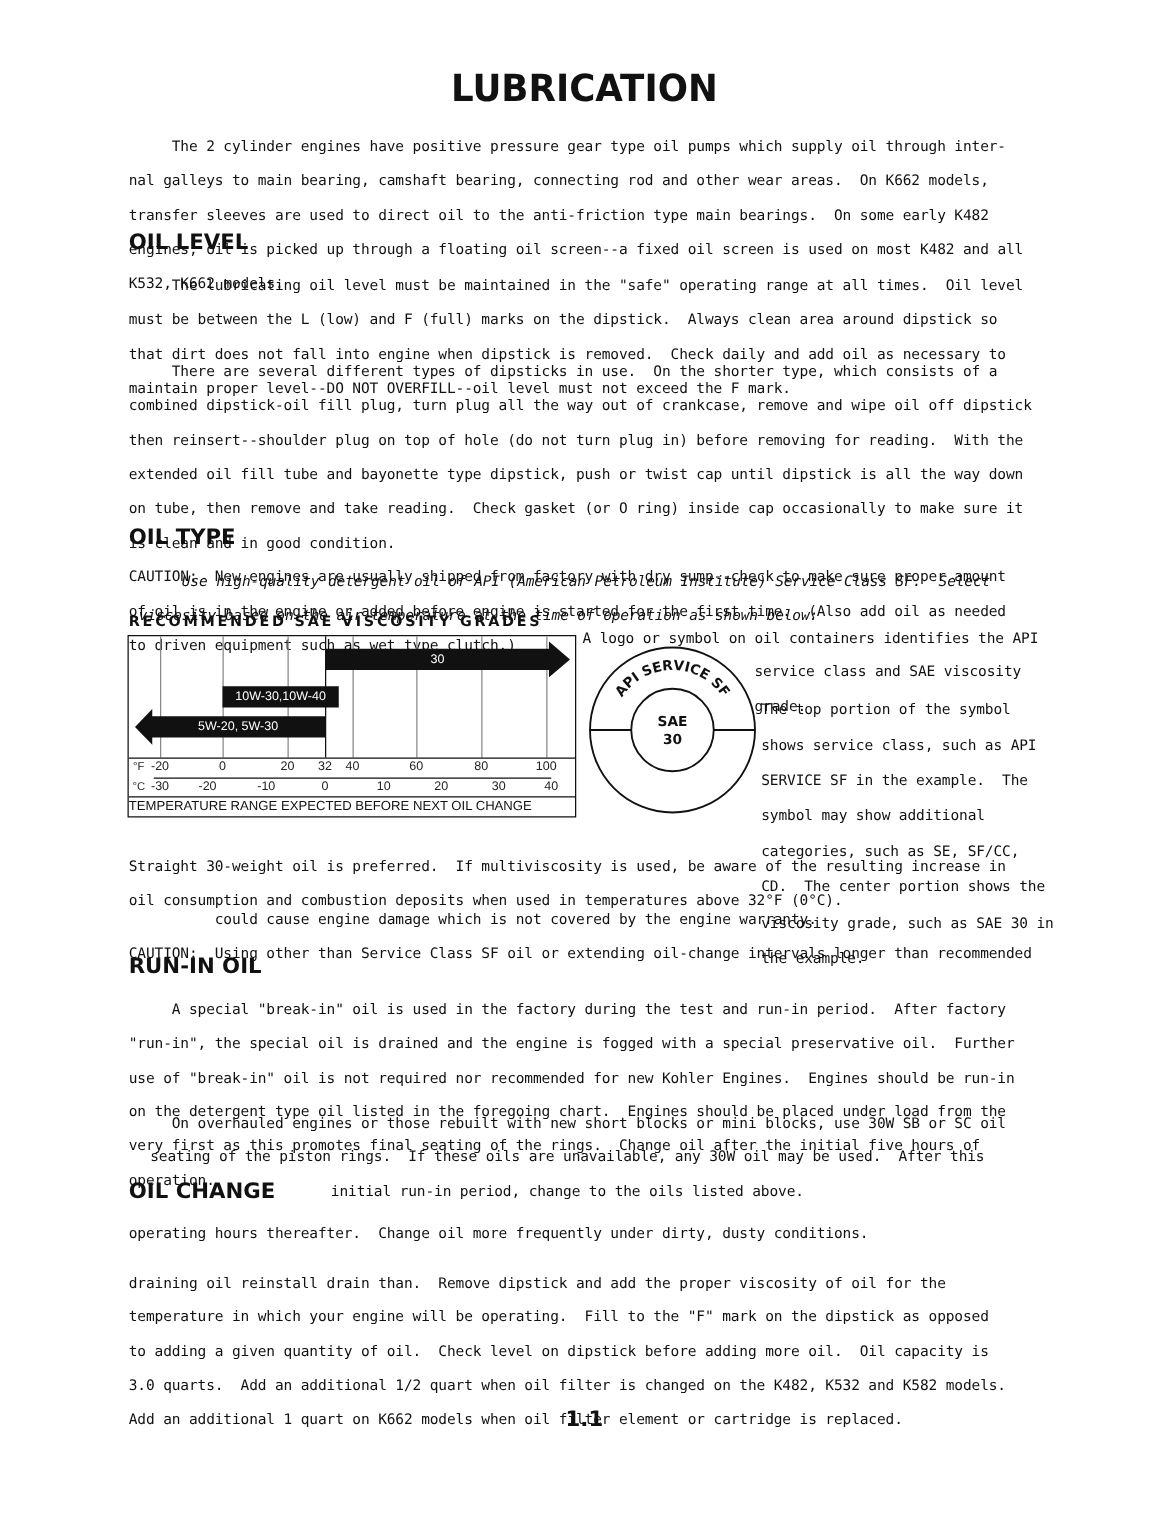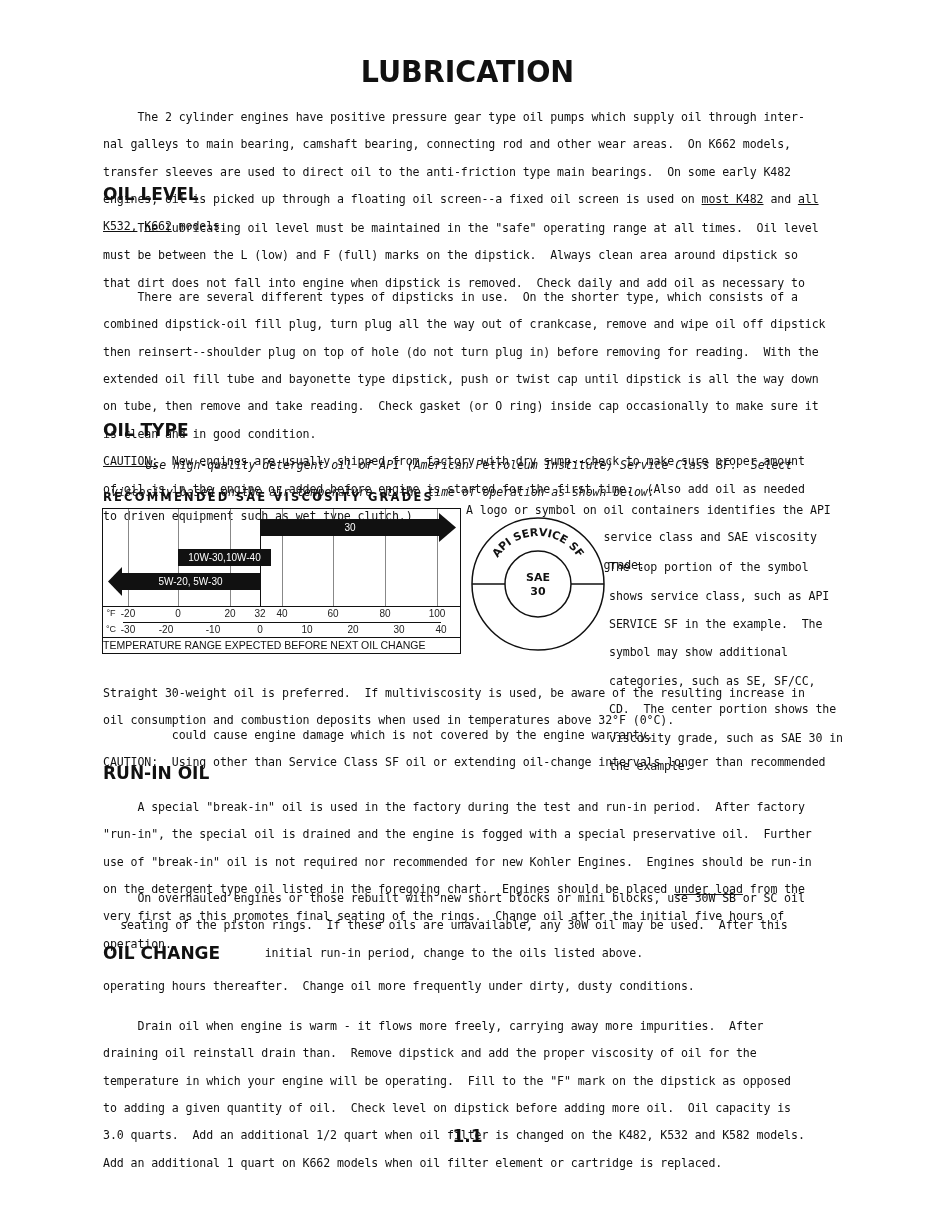--- a/index.html
+++ b/index.html
@@ -1,21 +1,21 @@
 <!DOCTYPE html>
 <html><head>
 <meta charset="utf-8">
 <style>
   html, body { margin:0; padding:0; background:#fff; }
   body { width:935px; height:1210px; position:relative; overflow:hidden; color:#111; }
   .mono { font-family:"DejaVu Sans Mono","Liberation Mono",monospace; font-size:11.6px; line-height:13.7px; letter-spacing:-0.1px; white-space:pre; }
   .abs { position:absolute; }
   .title { position:absolute; left:0; width:935px; top:54px; text-align:center; font-family:"DejaVu Sans",sans-serif; font-weight:bold; font-size:30px; letter-spacing:0px; transform:scaleX(0.95); }
   .h2 { position:absolute; left:103px; font-family:"DejaVu Sans",sans-serif; font-weight:bold; font-size:17px; }
-  .u { text-decoration:underline; }
+  .u { }
   .chart-title { position:absolute; left:103px; top:490px; font-family:"DejaVu Sans",sans-serif; font-weight:900; font-size:11.5px; letter-spacing:2.2px; }
   .chart { position:absolute; left:102px; top:508px; width:359px; height:146px; border:1.5px solid #111; box-sizing:border-box; }
   .vline { position:absolute; top:0; height:97px; width:1px; background:#888; }
   .bar { position:absolute; background:#111; color:#fff; font-family:"Liberation Sans",sans-serif; font-size:10px; display:flex; align-items:center; justify-content:center; }
   .scale-area { position:absolute; left:0; top:97px; width:100%; height:33px; border-top:1.5px solid #111; box-sizing:border-box; }
   .tick-lbl { position:absolute; font-family:"Liberation Sans",sans-serif; font-size:10px; color:#222; transform:translateX(-50%); }
   .caption { position:absolute; left:0; bottom:0; width:100%; height:16px; border-top:1.5px solid #111; box-sizing:border-box; text-align:left; font-family:"Liberation Sans",sans-serif; font-size:10.5px; line-height:14px; }
   .page-num { position:absolute; top:1126px; left:0; width:935px; text-align:center; font-family:"DejaVu Sans",sans-serif; font-weight:bold; font-size:17px; }
 </style>
 </head>
@@ -29,20 +29,21 @@
 <div>transfer sleeves are used to direct oil to the anti-friction type main bearings.  On some early K482</div>
 <div><span>engines, oil is picked up through a floating oil screen--a fixed oil screen is used on </span><span class="u">most K482</span><span> and </span><span class="u">all</span></div>
 <div><span class="u">K532,</span><span> </span><span class="u">K662</span><span> models.</span></div>
 </div>
 
 <div class="h2" style="top:184px;">OIL LEVEL</div>
 <div class="abs mono" style="left:103px;top:208px;">
 <div>     The lubricating oil level must be maintained in the "safe" operating range at all times.  Oil level</div>
 <div>must be between the L (low) and F (full) marks on the dipstick.  Always clean area around dipstick so</div>
 <div>that dirt does not fall into engine when dipstick is removed.  Check daily and add oil as necessary to</div>
+<div><span>maintain proper level--</span><span class="u">DO NOT OVERFILL</span><span>--oil level must not exceed the F mark.</span></div>
 </div>
 <div class="abs mono" style="left:103px;top:277px;">
 <div>     There are several different types of dipsticks in use.  On the shorter type, which consists of a</div>
 <div>combined dipstick-oil fill plug, turn plug all the way out of crankcase, remove and wipe oil off dipstick</div>
 <div>then reinsert--shoulder plug on top of hole (do not turn plug in) before removing for reading.  With the</div>
 <div>extended oil fill tube and bayonette type dipstick, push or twist cap until dipstick is all the way down</div>
 <div>on tube, then remove and take reading.  Check gasket (or O ring) inside cap occasionally to make sure it</div>
 <div>is clean and in good condition.</div>
 <div><span class="u">CAUTION:</span><span>  New engines are usually shipped from factory with dry sump--check to make sure proper amount</span></div>
 <div>of oil is in the engine or added before engine is started for the first time.  (Also add oil as needed</div>
@@ -162,21 +163,20 @@
 <div>     On overhauled engines or those rebuilt with new short blocks or mini blocks, use 30W SB or SC oil</div>
 <div>seating of the piston rings.  If these oils are unavailable, any 30W oil may be used.  After this</div>
 <div>initial run-in period, change to the oils listed above.</div>
 </div>
 
 <div class="h2" style="top:943px;">OIL CHANGE</div>
 <div class="abs mono" style="left:103px;top:966px;">
 <div>operating hours thereafter.  Change oil more frequently under dirty, dusty conditions.</div>
 </div>
 <div class="abs mono" style="left:103px;top:1006px;">
-<div>     Drain oil when engine is warm - it flows more freely, carrying away more impurities.  After</div>
 <div>draining oil reinstall drain than.  Remove dipstick and add the proper viscosity of oil for the</div>
 <div>temperature in which your engine will be operating.  Fill to the "F" mark on the dipstick as opposed</div>
 <div>to adding a given quantity of oil.  Check level on dipstick before adding more oil.  Oil capacity is</div>
 <div>3.0 quarts.  Add an additional 1/2 quart when oil filter is changed on the K482, K532 and K582 models.</div>
 <div>Add an additional 1 quart on K662 models when oil filter element or cartridge is replaced.</div>
 </div>
 
 <div class="page-num">1.1</div>
 
 </body></html>

